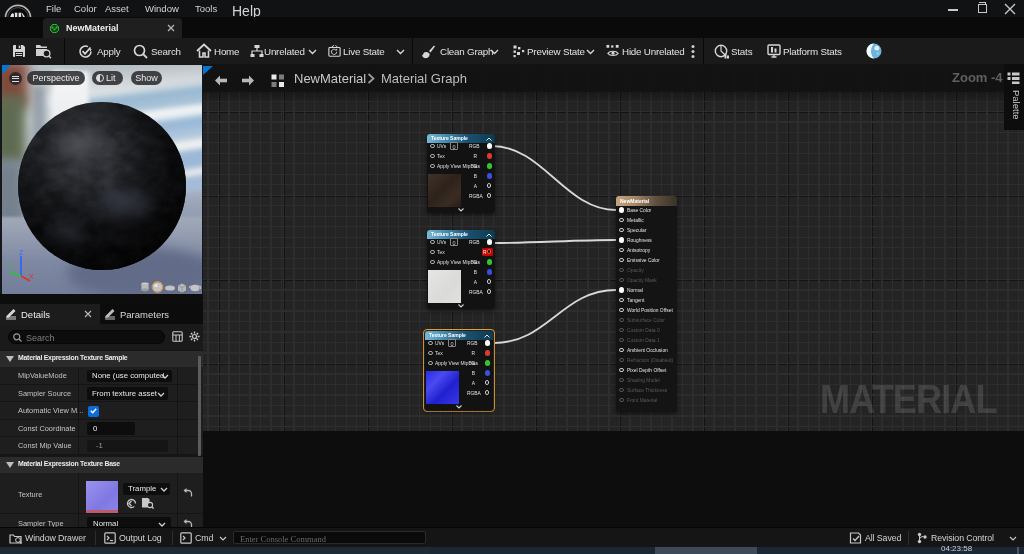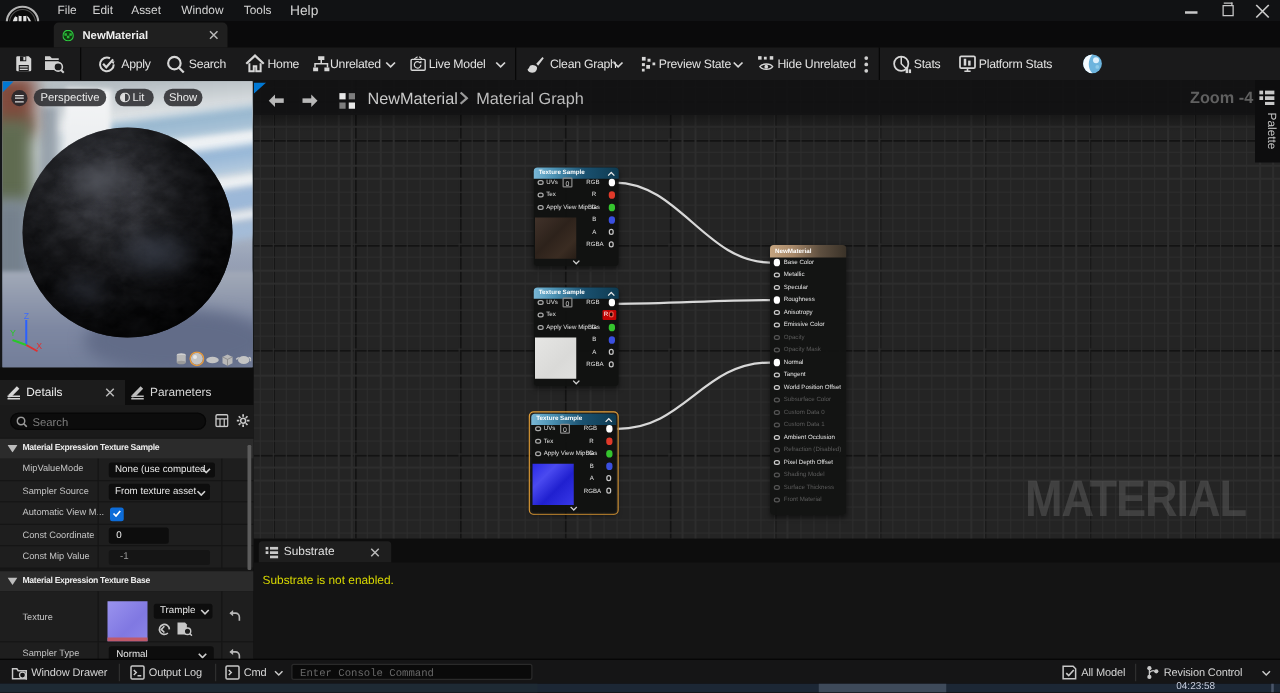--- a/index.html
+++ b/index.html
@@ -16,25 +16,25 @@
   <div class="abs" style="left:0;top:0;width:1024px;height:17px;background:#111214;"></div>
 
   <svg class="abs" style="left:4px;top:4px;" width="28" height="28" viewBox="0 0 28 28">
     <circle cx="14" cy="14" r="12.6" fill="#0a0a0a" stroke="#b4b4b4" stroke-width="1.7"></circle>
     <circle cx="14" cy="14" r="10.4" fill="none" stroke="#4e4e4e" stroke-width="0.9"></circle>
     <path d="M 8.2,9 C 6.6,11 5.8,13.6 5.9,16.2 C 7.2,14.4 8.6,13.4 9.9,13 L 9.9,9.8 C 9.9,9.8 9,9.6 8.2,9 Z" fill="#e2e2e2"></path>
     <path d="M 10.9,8.4 L 10.9,16.8 C 10.9,18.8 12.2,20.3 14,20.3 C 15.8,20.3 17.1,18.9 17.1,16.9 L 17.1,8.6 C 16.2,8.9 15.4,8.9 14.6,8.8 L 14.6,16.6 C 14.6,17.4 14.4,17.8 13.9,17.8 C 13.5,17.8 13.3,17.4 13.3,16.6 L 13.3,8.8 C 12.4,8.9 11.6,8.8 10.9,8.4 Z" fill="#e2e2e2"></path>
     <path d="M 18.1,9 C 19.9,10.8 21.2,13.2 21.9,16 L 19.3,14.4 C 18.8,12.4 18.4,10.8 17.4,9.3 Z" fill="#e2e2e2"></path>
   </svg>
   <div class="abs txt" style="left:46px;top:2.5px;font-size:9.5px;color:#d4d4d4;">File</div>
-  <div class="abs txt" style="left:74px;top:2.5px;font-size:9.5px;color:#d4d4d4;">Edit</div>
+  <div class="abs txt" style="left:74px;top:2.5px;font-size:9.5px;color:#d4d4d4;">Color</div>
   <div class="abs txt" style="left:105px;top:2.5px;font-size:9.5px;color:#d4d4d4;">Asset</div>
   <div class="abs txt" style="left:145px;top:2.5px;font-size:9.5px;color:#d4d4d4;">Window</div>
   <div class="abs txt" style="left:195px;top:2.5px;font-size:9.5px;color:#d4d4d4;">Tools</div>
-  <div class="abs txt" style="left:232px;top:2.5px;font-size:11px;color:#d4d4d4;">Help</div>
+  <div class="abs txt" style="left:232px;top:2.5px;font-size:14px;color:#d4d4d4;">Help</div>
 
   <div class="abs" style="left:948px;top:9px;width:10px;height:1.5px;background:#c8c8c8;"></div>
   <div class="abs" style="left:978px;top:4px;width:9px;height:9px;border:1.3px solid #c8c8c8;"></div>
   <div class="abs" style="left:979px;top:2px;width:7px;height:2px;border-top:1.3px solid #c8c8c8;border-right:1.3px solid #c8c8c8;"></div>
   <svg class="abs" style="left:1004px;top:3px;" width="12" height="12" viewBox="0 0 12 12">
     <path d="M1,1 L11,11 M11,1 L1,11" stroke="#c8c8c8" stroke-width="1.4"></path>
   </svg>
 
   <div class="abs" style="left:0;top:17px;width:1024px;height:21px;background:#0a0a0b;"></div>
   <div class="abs" style="left:43px;top:18px;width:139px;height:20px;background:#1f1f1f;border-radius:4px 4px 0 0;"></div>
@@ -96,21 +96,21 @@
   <div class="abs txt" style="left:264px;top:45.5px;font-size:9.8px;letter-spacing:-0.2px;color:#e2e2e2;">Unrelated</div>
   <svg class="abs" style="left:308px;top:49px;" width="9" height="6" viewBox="0 0 9 6">
       <path d="M1,1 L4.5,4.5 L8,1" fill="none" stroke="#d6d6d6" stroke-width="1.4"></path>
     </svg>
 
   <svg class="abs" style="left:328px;top:44px;" width="13" height="14" viewBox="0 0 15 14">
     <rect x="1" y="3" width="13" height="10" rx="1" fill="none" stroke="#d6d6d6" stroke-width="1.3"></rect>
     <path d="M4,2.5 L7,0.5 M11,2.5 L8.5,0.5" stroke="#d6d6d6" stroke-width="1.1"></path>
     <path d="M10,8 a3,3 0 1 1 -1.2,-2.4 M10,4.5 v1.5 h-1.5" fill="none" stroke="#d6d6d6" stroke-width="1.1"></path>
   </svg>
-  <div class="abs txt" style="left:343px;top:45.5px;font-size:9.8px;letter-spacing:-0.2px;color:#e2e2e2;">Live Model</div>
+  <div class="abs txt" style="left:343px;top:45.5px;font-size:9.8px;letter-spacing:-0.2px;color:#e2e2e2;">Live State</div>
   <svg class="abs" style="left:396px;top:49px;" width="9" height="6" viewBox="0 0 9 6">
       <path d="M1,1 L4.5,4.5 L8,1" fill="none" stroke="#d6d6d6" stroke-width="1.4"></path>
     </svg>
 
   <svg class="abs" style="left:421px;top:44px;" width="15" height="15" viewBox="0 0 15 15">
     <path d="M8,7 L13,1.5 L14,2.5 L9.5,8.5 Z" fill="#d6d6d6"></path>
     <path d="M3,8.5 C 5,7.5 7,8 8.5,9.5 C 9,11 8,13.5 6,14 C 4,14.5 1.5,13.5 1,11.5 C 2,11 2.5,9.5 3,8.5 Z" fill="#d6d6d6"></path>
   </svg>
   <div class="abs txt" style="left:440px;top:45.5px;font-size:9.8px;letter-spacing:-0.2px;color:#e2e2e2;">Clean Graph</div>
   <svg class="abs" style="left:490px;top:49px;" width="9" height="6" viewBox="0 0 9 6">
@@ -455,36 +455,20 @@
     <svg class="abs" style="left:804px;top:8px;" width="13" height="12" viewBox="0 0 13 12">
       <rect x="0.5" y="0.5" width="3" height="3" fill="#c8c8c8"></rect>
         <rect x="5" y="0.5" width="7.5" height="3" fill="#c8c8c8"></rect>
       <rect x="0.5" y="5" width="3" height="3" fill="#c8c8c8"></rect>
         <rect x="5" y="5" width="7.5" height="3" fill="#c8c8c8"></rect>
       <rect x="5" y="9.5" width="7.5" height="2.5" fill="#c8c8c8"></rect>
     </svg>
     <div class="abs" style="left:803px;top:26px;width:16px;height:40px;color:#c8c8c8;font-size:9.5px;writing-mode:vertical-rl;">Palette</div>
   </div>
 
-  <div class="abs" style="left:203px;top:431px;width:821px;height:96px;background:#0d0d0d;">
-    <div class="abs" style="left:4px;top:2px;width:106px;height:17px;background:#1e1e1e;border-radius:3px 3px 0 0;"></div>
-    <svg class="abs" style="left:9px;top:6px;" width="11" height="10" viewBox="0 0 11 10">
-      <rect x="0.5" y="0.5" width="2.2" height="2.2" fill="#c8c8c8"></rect>
-        <rect x="4" y="0.5" width="6.5" height="2.2" fill="#c8c8c8"></rect>
-      <rect x="0.5" y="4" width="2.2" height="2.2" fill="#c8c8c8"></rect>
-        <rect x="4" y="4" width="6.5" height="2.2" fill="#c8c8c8"></rect>
-      <rect x="4" y="7.5" width="6.5" height="2.2" fill="#c8c8c8"></rect>
-    </svg>
-    <div class="abs txt" style="left:24px;top:5px;font-size:9.5px;color:#e0e0e0;">Substrate</div>
-    <svg class="abs" style="left:93px;top:7px;" width="8" height="8" viewBox="0 0 8 8">
-        <path d="M1,1 L7,7 M7,1 L1,7" stroke="#b8b8b8" stroke-width="1.2"></path>
-      </svg>
-    <div class="abs" style="left:0;top:19px;width:821px;height:77px;background:#141414;"></div>
-    <div class="abs txt" style="left:7px;top:28px;font-size:9.5px;color:#d8d800;">Substrate is not enabled.</div>
-  </div>
 
   <div class="abs" style="left:0;top:527px;width:1024px;height:20px;background:#151516;border-top:1px solid #060606;">
     <svg class="abs" style="left:9px;top:4px;" width="13" height="12" viewBox="0 0 13 12">
       <path d="M1,3 h3.5 l1,1.5 h6.5 v6.5 h-11 Z" fill="none" stroke="#c8c8c8" stroke-width="1.2"></path>
       <circle cx="9" cy="8" r="2.4" fill="none" stroke="#c8c8c8" stroke-width="1"></circle>
         <path d="M10.7,9.7 L12.5,11.5" stroke="#c8c8c8" stroke-width="1.2"></path>
     </svg>
     <div class="abs txt" style="left:25px;top:5px;font-size:8.8px;letter-spacing:-0.1px;color:#d4d4d4;">Window Drawer</div>
     <div class="abs" style="left:95px;top:3px;width:1px;height:14px;background:#2e2e2e;"></div>
     <svg class="abs" style="left:104px;top:4px;" width="12" height="12" viewBox="0 0 12 12">
@@ -496,26 +480,26 @@
     <div class="abs" style="left:172px;top:3px;width:1px;height:14px;background:#2e2e2e;"></div>
     <svg class="abs" style="left:180px;top:4px;" width="12" height="12" viewBox="0 0 12 12">
       <rect x="0.8" y="0.8" width="10.4" height="10.4" rx="1" fill="none" stroke="#c8c8c8" stroke-width="1.2"></rect>
       <path d="M3,4 L5,6 L3,8" fill="none" stroke="#c8c8c8" stroke-width="1.2"></path>
     </svg>
     <div class="abs txt" style="left:195px;top:5px;font-size:8.8px;letter-spacing:-0.1px;color:#d4d4d4;">Cmd</div>
     <svg class="abs" style="left:219px;top:8px;" width="8" height="5" viewBox="0 0 8 5">
         <path d="M1,1 L4,4 L7,1" fill="none" stroke="#c8c8c8" stroke-width="1.2"></path>
       </svg>
     <div class="abs" style="left:233px;top:3px;width:193px;height:13px;background:#0a0a0a;border:1px solid #2a2a2a;border-radius:2px;"></div>
-    <div class="abs" style="left:240px;top:6px;font-size:8.5px;color:#686868;font-family:Liberation Mono, monospace;white-space:nowrap;">Enter Console Command</div>
+    <div class="abs" style="left:240px;top:6px;font-size:8.5px;color:#686868;font-family:Liberation Serif, serif;white-space:nowrap;">Enter Console Command</div>
     <svg class="abs" style="left:849px;top:4px;" width="13" height="12" viewBox="0 0 13 12">
       <path d="M1.5,1 h8 l2,2 v8 h-10 Z" fill="none" stroke="#c8c8c8" stroke-width="1.2"></path>
       <path d="M4,6.5 L6,8.5 L10,4" fill="none" stroke="#c8c8c8" stroke-width="1.3"></path>
     </svg>
-    <div class="abs txt" style="left:865px;top:5px;font-size:8.8px;letter-spacing:-0.1px;color:#d4d4d4;">All Model</div>
+    <div class="abs txt" style="left:865px;top:5px;font-size:8.8px;letter-spacing:-0.1px;color:#d4d4d4;">All Saved</div>
     <div class="abs" style="left:908px;top:3px;width:1px;height:14px;background:#2e2e2e;"></div>
     <svg class="abs" style="left:916px;top:4px;" width="12" height="12" viewBox="0 0 12 12">
       <circle cx="3.5" cy="2.5" r="1.7" fill="#c8c8c8"></circle>
         <circle cx="3.5" cy="9.5" r="1.7" fill="#c8c8c8"></circle>
         <circle cx="9" cy="5" r="1.7" fill="#c8c8c8"></circle>
       <path d="M3.5,4 v4 M3.5,7 q0,-2.5 4,-2.5" fill="none" stroke="#c8c8c8" stroke-width="1"></path>
     </svg>
     <div class="abs txt" style="left:931px;top:5px;font-size:8.8px;letter-spacing:-0.1px;color:#d4d4d4;">Revision Control</div>
     <svg class="abs" style="left:1009px;top:8px;" width="8" height="5" viewBox="0 0 8 5">
         <path d="M1,1 L4,4 L7,1" fill="none" stroke="#c8c8c8" stroke-width="1.2"></path>

